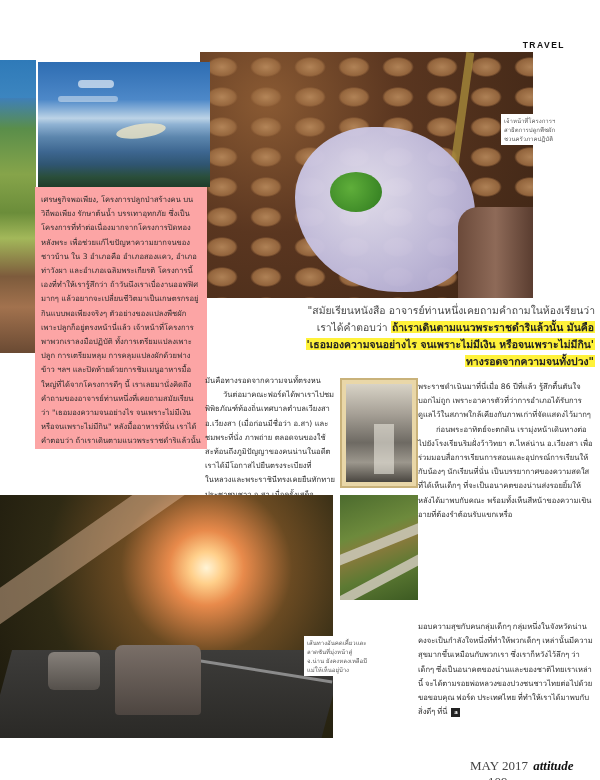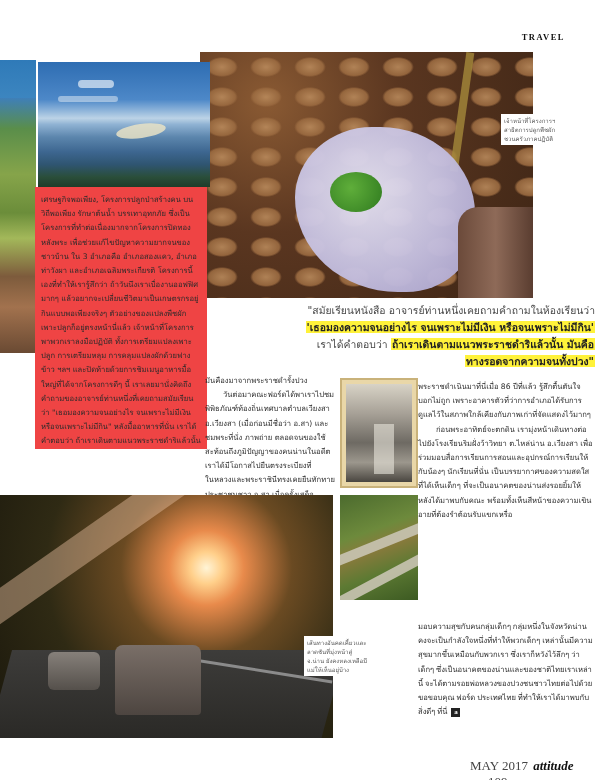--- a/index.html
+++ b/index.html
@@ -1,18 +1,18 @@
 <!DOCTYPE html>
 <html><head>
 <meta charset="utf-8">
 <style>
   html, body { margin:0; padding:0; }
   body { width:600px; height:780px; position:relative; overflow:hidden; background:#ffffff; font-family:"DejaVu Sans", sans-serif; color:#2a2a2a; }
   .abs { position:absolute; }
-  .section-tag { right:35px; top:32px; font-family:Liberation Serif, serif; font-weight:bold; font-size:8.5px; letter-spacing:1.5px; color:#111; }
+  .section-tag { right:35px; top:40px; font-family:Liberation Sans, sans-serif; font-weight:bold; font-size:8.5px; letter-spacing:1.5px; color:#111; }
 
   
   .left-strip { left:0; top:98px; width:36px; height:255px;
     background: linear-gradient(180deg,#3f7fb8 0%,#5a8e4a 12%,#86a44a 30%,#6b8d3a 45%,#a3b85a 55%,#7d5b3c 70%,#a2724e 82%,#6a4a33 100%); }
   .left-strip-top { left:0; top:60px; width:36px; height:40px; background:linear-gradient(180deg,#2f7ab8,#3d86c0); }
 
   
   .mountain-photo { left:38px; top:62px; width:172px; height:125px; overflow:hidden;
     background: linear-gradient(180deg,#2e6db2 0%,#4d88c8 30%,#bcd3e6 45%,#8fb2d3 50%,#5c86ad 60%,#3d6690 72%,#2f5571 82%,#2a4e3a 92%,#1f3c2a 100%); }
   .mountain-photo .lake { position:absolute; left:78px; top:62px; width:50px; height:14px; background:#e8e2c6; border-radius:50%; opacity:.85; transform:rotate(-8deg); }
@@ -29,21 +29,21 @@
   .glove-photo .leaves { position:absolute; left:130px; top:120px; width:52px; height:40px; background:radial-gradient(circle at 40% 40%,#5fae3a,#2f7a1f); border-radius:50%; }
   .glove-photo .sleeve { position:absolute; right:0; top:155px; width:75px; height:95px; background:linear-gradient(90deg,#6b4a3a,#8e6a58,#5a3d30); border-radius:20px 0 0 0; }
   .glove-photo .stick { position:absolute; left:258px; top:0; width:8px; height:120px; background:#a58a3b; transform:rotate(8deg); opacity:.8; }
 
   .caption-glove { left:501px; top:114px; width:60px; background:#fff; font-size:6px; line-height:9px; color:#555; padding:2px 3px; }
 
   
   .col { font-size:7.6px; line-height:14.2px; color:#2a2a2a; }
   .col p { margin:0; text-indent:0; }
   .col p.indent { text-indent:18px; }
-  .col-left { left:35px; top:187px; width:160px; background:#ef4444; padding:6px 6px 0 6px; }
+  .col-left { left:35px; top:187px; width:160px; background:#fca5a5; padding:6px 6px 0 6px; }
   .col-mid { left:205px; top:374px; width:130px; }
   .col-right { left:418px; top:380px; width:176px; }
   .col-right2 { left:338px; top:620px; width:256px; padding-left:80px; box-sizing:border-box;font-family:Liberation Serif, serif; }
 
   
   .pullquote { left:205px; top:302px; width:390px; text-align:right; font-size:10.4px; line-height:17px; color:#444; }
   .pullquote .hl { background:#fff23a; font-weight:bold; color:#222; padding:0 1px; }
 
   
   .historic-photo { left:340px; top:378px; width:78px; height:110px; background:#e9d7a8; border:2px solid #c9b27a; box-sizing:border-box; padding:4px; }
@@ -97,27 +97,27 @@
 </div>
 
 <div class="abs caption-glove">เจ้าหน้าที่โครงการฯ สาธิตการปลูกพืชผัก ชวนครัวภาคปฏิบัติ</div>
 
 <div class="abs col col-left">
   <p>เศรษฐกิจพอเพียง, โครงการปลูกป่าสร้างคน บนวิถีพอเพียง รักษาต้นน้ำ บรรเทาอุทกภัย ซึ่งเป็นโครงการที่ทำต่อเนื่องมากจากโครงการปิดทองหลังพระ เพื่อช่วยแก้ไขปัญหาความยากจนของชาวบ้าน ใน 3 อำเภอคือ อำเภอสองแคว, อำเภอท่าวังผา และอำเภอเฉลิมพระเกียรติ โครงการนี้เองที่ทำให้เรารู้สึกว่า ถ้าวันนึงเราเบื่องานออฟฟิศมากๆ แล้วอยากจะเปลี่ยนชีวิตมาเป็นเกษตรกรอยู่กินแบบพอเพียงจริงๆ ตัวอย่างของแปลงพืชผักเพาะปลูกก็อยู่ตรงหน้านี่แล้ว เจ้าหน้าที่โครงการพาพวกเราลงมือปฏิบัติ ทั้งการเตรียมแปลงเพาะปลูก การเตรียมหลุม การคลุมแปลงผักด้วยฟางข้าว ฯลฯ และปิดท้ายด้วยการชิมเมนูอาหารมื้อใหญ่ที่ได้จากโครงการดีๆ นี้ เราเลยมานั่งคิดถึงคำถามของอาจารย์ท่านหนึ่งที่เคยถามสมัยเรียนว่า "เธอมองความจนอย่างไร จนเพราะไม่มีเงิน หรือจนเพราะไม่มีกิน" หลังมื้ออาหารที่นั่น เราได้คำตอบว่า ถ้าเราเดินตามแนวพระราชดำริแล้วนั้น</p>
 </div>
 
 <div class="abs pullquote">
   <div>"สมัยเรียนหนังสือ อาจารย์ท่านหนึ่งเคยถามคำถามในห้องเรียนว่า</div>
+  <div><span>เราได้คำตอบว่า</span> <span class="hl">ถ้าเราเดินตามแนวพระราชดำริแล้วนั้น มันคือ</span></div>
   <div><span class="hl">'เธอมองความจนอย่างไร จนเพราะไม่มีเงิน หรือจนเพราะไม่มีกิน'</span></div>
-  <div><span>เราได้คำตอบว่า</span> <span class="hl">ถ้าเราเดินตามแนวพระราชดำริแล้วนั้น มันคือ</span></div>
   <div><span class="hl">ทางรอดจากความจนทั้งปวง"</span></div>
 </div>
 
 <div class="abs col col-mid">
-  <p>มันคืองมาจากพระราชดำรั้งปวง</p>
+  <p>มันคือทางรอดจากความจนทั้ตรงหน</p>
   <p class="indent">วันต่อมาคณะฟอร์ดได้พาเราไปชมพิพิธภัณฑ์ท้องถิ่นเทศบาลตำบลเวียงสา อ.เวียงสา (เมื่อก่อนมีชื่อว่า อ.สา) และชมพระที่นั่ง ภาพถ่าย ตลอดจนของใช้สะท้อนถึงภูมิปัญญาของคนน่านในอดีต เราได้มีโอกาสไปยืนตรงระเบียงที่ในหลวงและพระราชินีทรงเคยยืนทักทายประชาชนชาว อ.สา เมื่อครั้งเสด็จ</p>
 </div>
 
 <div class="abs historic-photo">
   <div class="inner"></div>
 </div>
 
 <div class="abs col col-right">
   <p>พระราชดำเนินมาที่นี่เมื่อ 86 ปีที่แล้ว รู้สึกตื้นตันใจบอกไม่ถูก เพราะอาคารตัวที่ว่าการอำเภอได้รับการดูแลไว้ในสภาพใกล้เคียงกับภาพเก่าที่จัดแสดงไว้มากๆ</p>
   <p class="indent">ก่อนพระอาทิตย์จะตกดิน เรามุ่งหน้าเดินทางต่อไปยังโรงเรียนริมฝั่งว้าวิทยา ต.ไหล่น่าน อ.เวียงสา เพื่อร่วมมอบสื่อการเรียนการสอนและอุปกรณ์การเรียนให้กับน้องๆ นักเรียนที่นั่น เป็นบรรยากาศของความสดใสที่ได้เห็นเด็กๆ ที่จะเป็นอนาคตของน่านส่งรอยยิ้มให้หลังได้มาพบกับคณะ พร้อมทั้งเห็นสีหน้าของความเขินอายที่ต้องรำต้อนรับแขกเหรื่อ</p>

